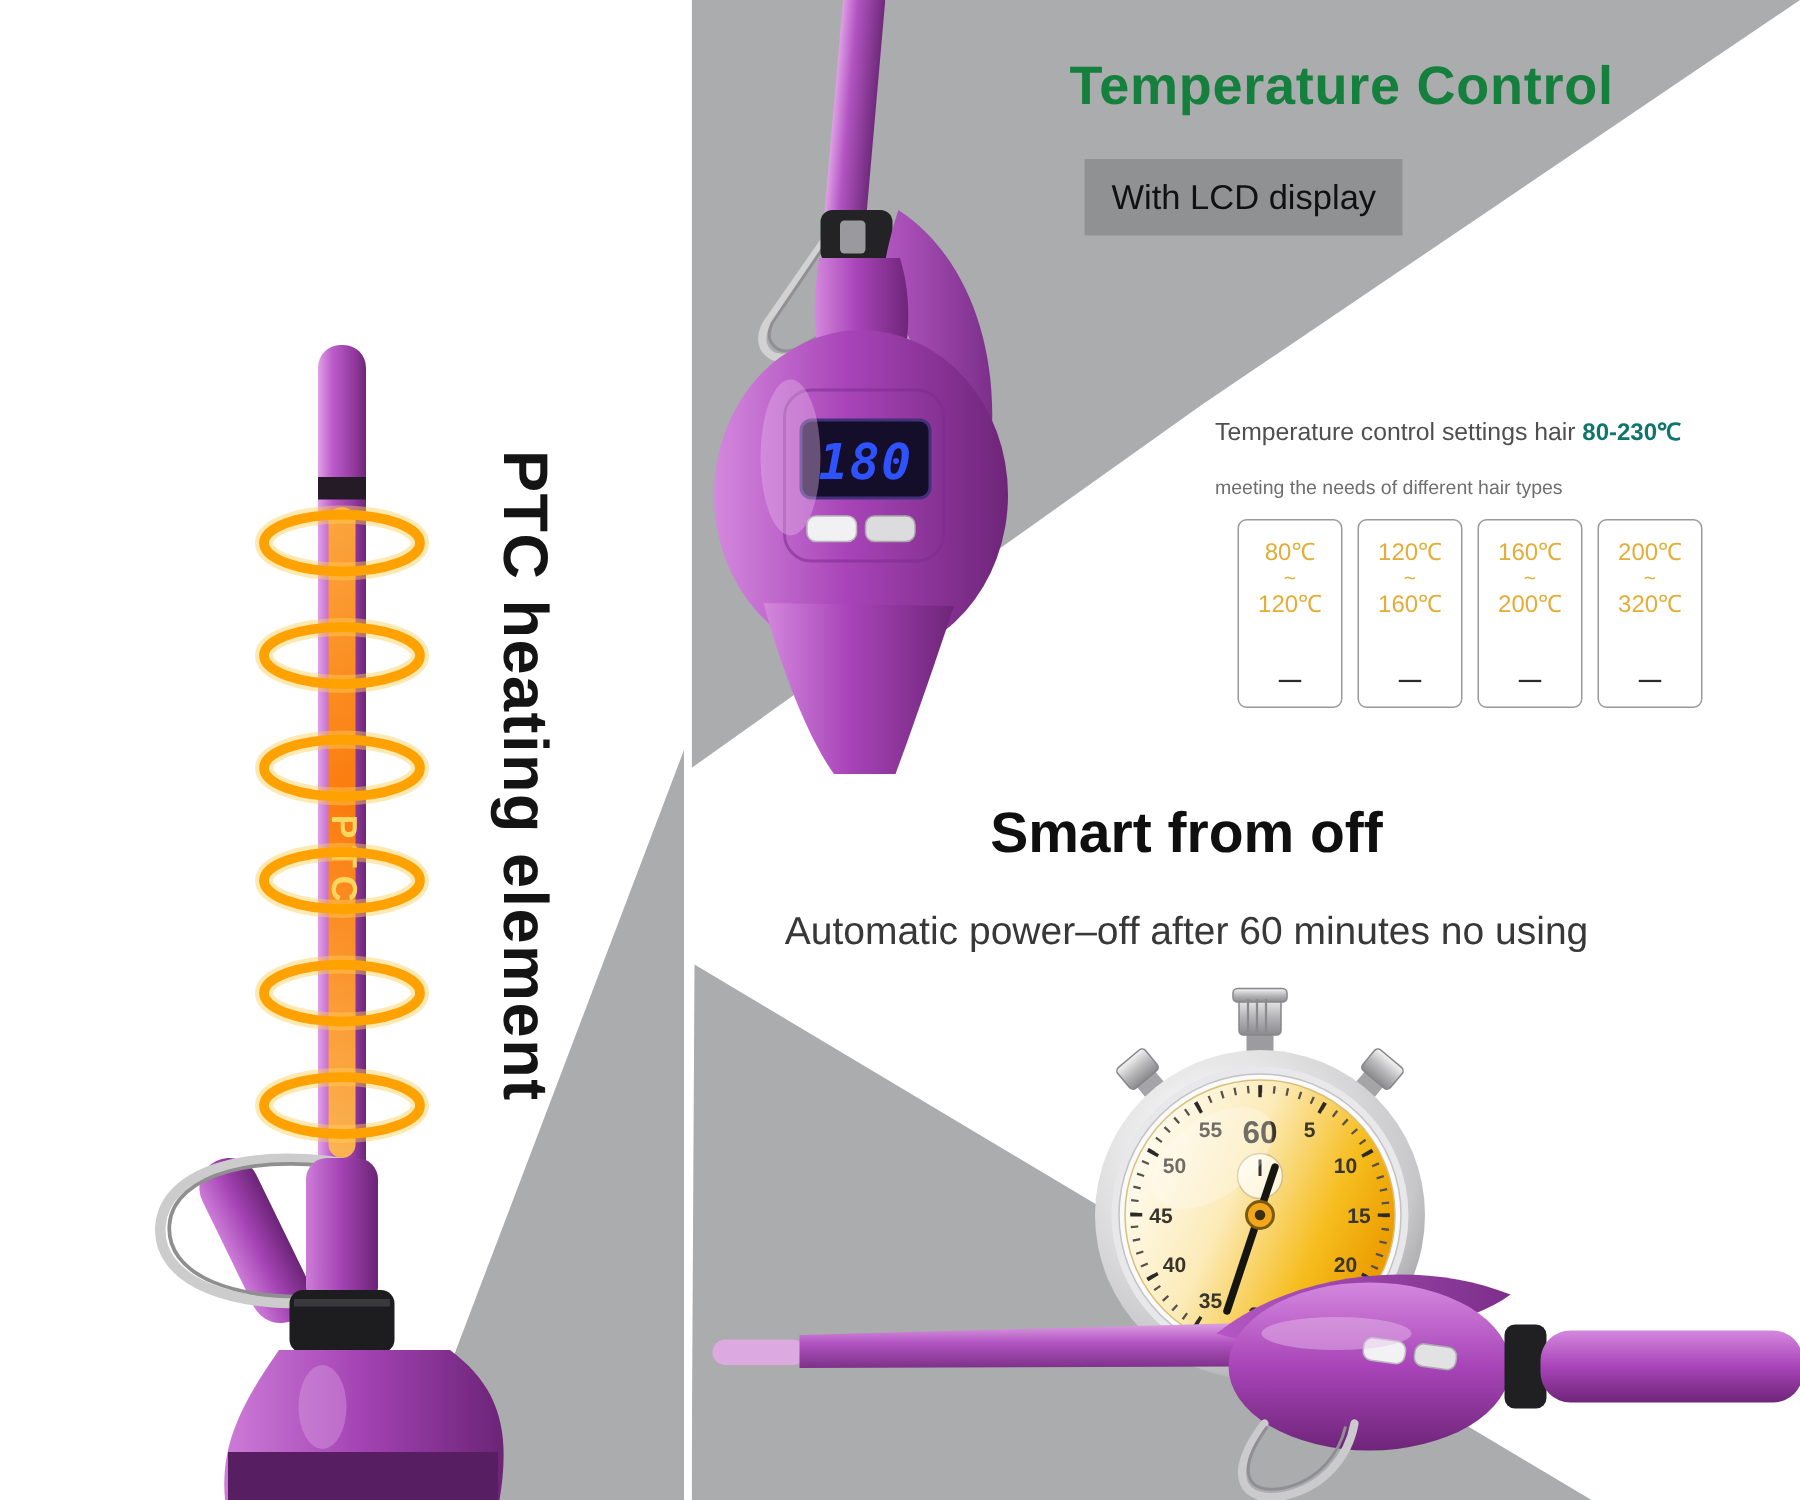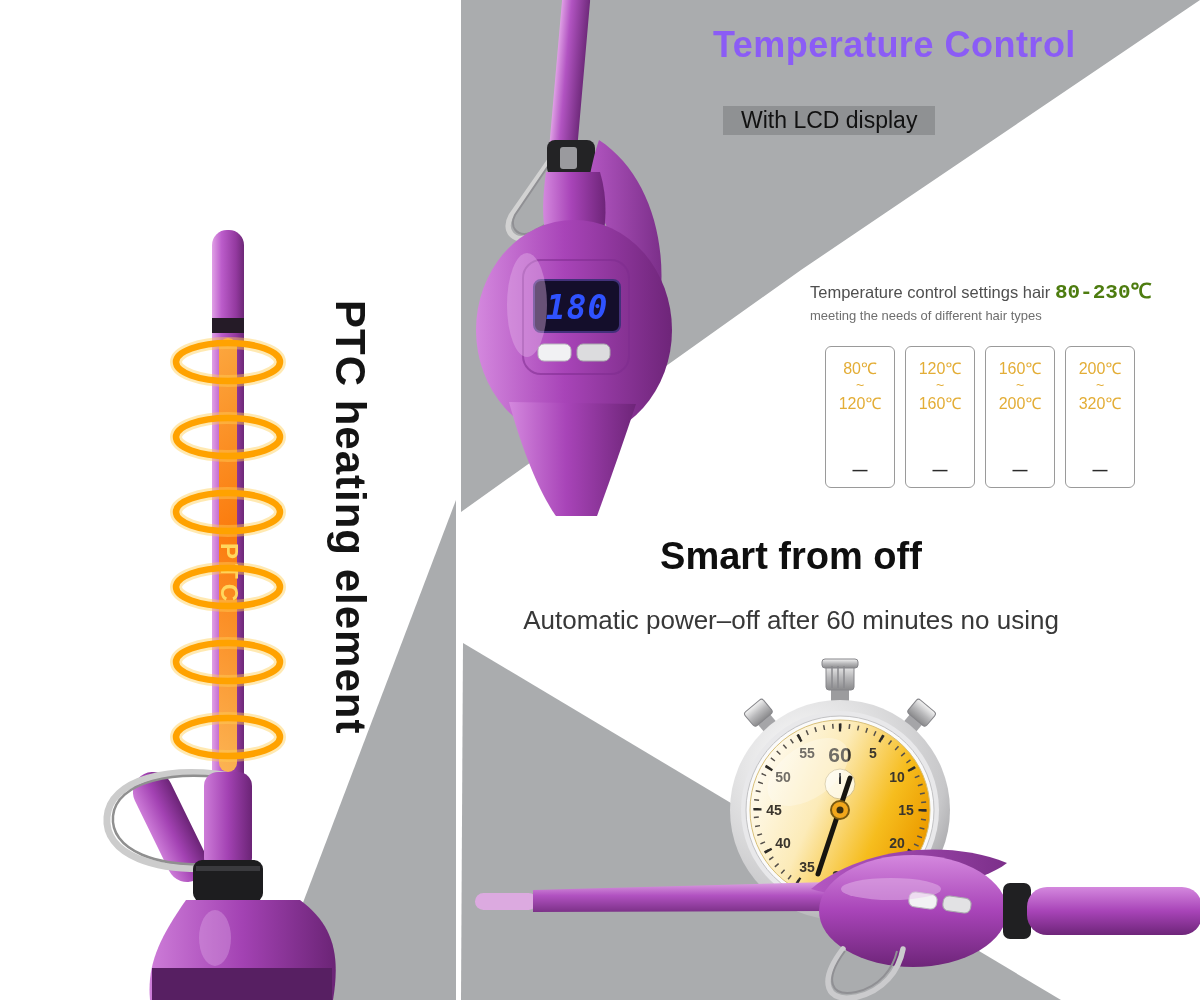--- a/index.html
+++ b/index.html
@@ -15,29 +15,29 @@
   .wedge-tr   { clip-path: polygon(0 0, 739px 0, 340px 270px, 0 512px); }
   .wedge-br   { clip-path: polygon(2px 122px, 600px 479px, 0 479px); }
 
   .vertical-heading {
     position:absolute; left:326px; top:300px; height:460px;
     writing-mode: vertical-rl;
     font-size:42px; font-weight:bold; color:#141414; letter-spacing:1px;
     white-space:nowrap;
   }
 
-  .tc-title { position:absolute; left:252px; top:24px; font-size:36px; font-weight:600; color:#8b5cf6; letter-spacing:0.5px; }
+  .tc-title { position:absolute; left:252px; top:36px; font-size:36px; font-weight:600; color:#15803d; letter-spacing:0.5px; }
   .tc-badge { position:absolute; left:262px; top:106px; background:#8f9193; color:#111;
-              font-size:23px; padding:1px 18px; }
+              font-size:23px; padding:12px 18px; }
   .tc-settings { position:absolute; left:349px; top:276px; width:360px; }
   .tc-settings .line1 { font-size:16.5px; color:#4f4f4f; white-space:nowrap; }
-  .tc-settings .line1 b { font-size:21px; color:#4d7c0f; font-weight:bold;font-family:Liberation Mono, monospace; }
-  .tc-settings .line2 { margin-top:4px; font-size:13px; color:#6e6e6e; }
+  .tc-settings .line1 b { font-size:16px; color:#0f766e; font-weight:bold; }
+  .tc-settings .line2 { margin-top:19px; font-size:13px; color:#6e6e6e; }
   .tc-cards { position:absolute; left:364px; top:346px; display:flex; gap:10px; }
-  .card { width:70px; height:142px; background:#fff; border:1px solid #9a9a9a; border-radius:6px;
+  .card { width:70px; height:126px; background:#fff; border:1px solid #9a9a9a; border-radius:6px;
           display:flex; flex-direction:column; align-items:center; padding:12px 0 10px; }
   .card .t { color:#e3ad36; font-size:16px; line-height:1.2; }
   .card .tilde { color:#e3ad36; font-size:14px; line-height:1.1; }
   .card .dash { margin-top:auto; color:#2b2b2b; font-weight:bold; font-size:15px; line-height:1; }
 
   .sp-title { position:absolute; left:0; top:14px; width:660px; text-align:center;
               font-size:38px; font-weight:600; color:#0f0f0f; }
   .sp-sub { position:absolute; left:0; top:84px; width:660px; text-align:center;
             font-size:26px; color:#383838; }
 </style>

